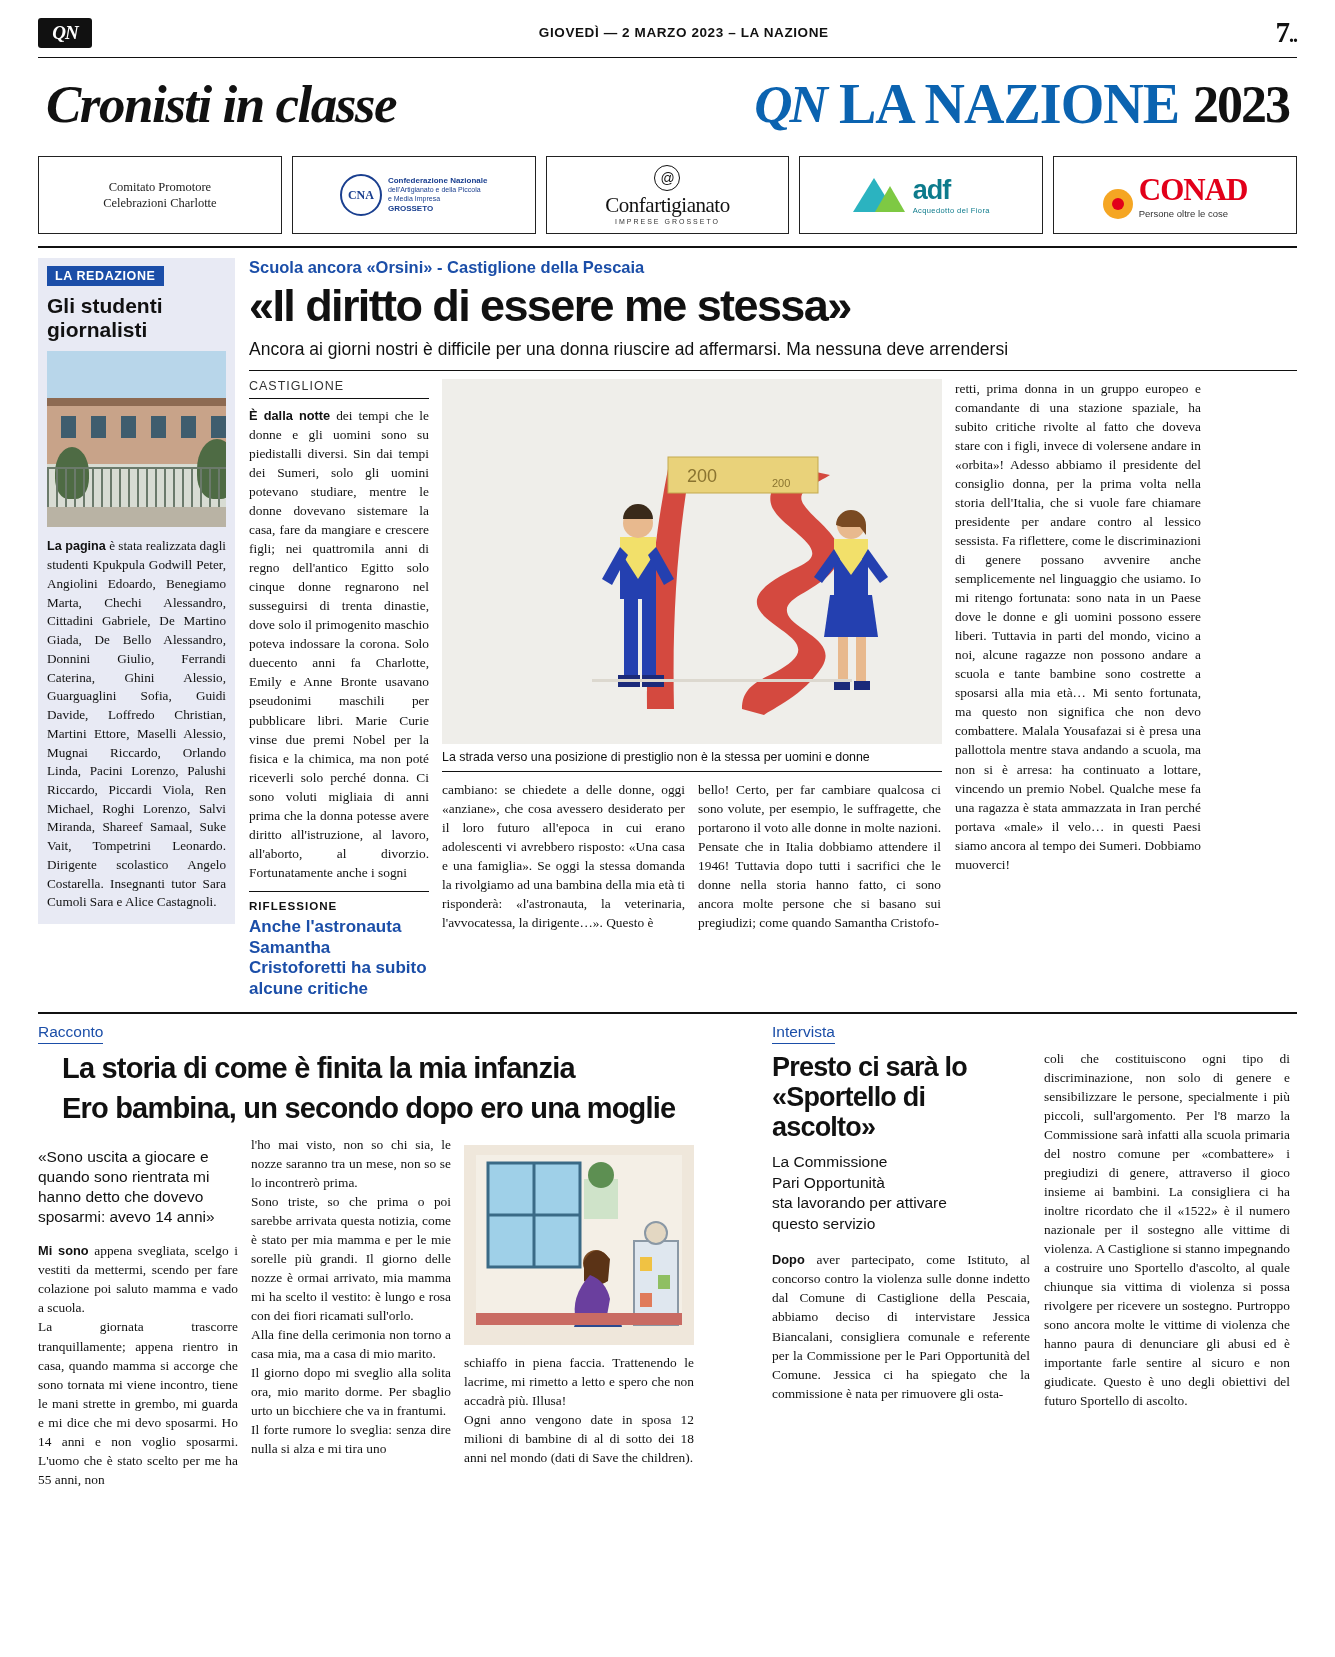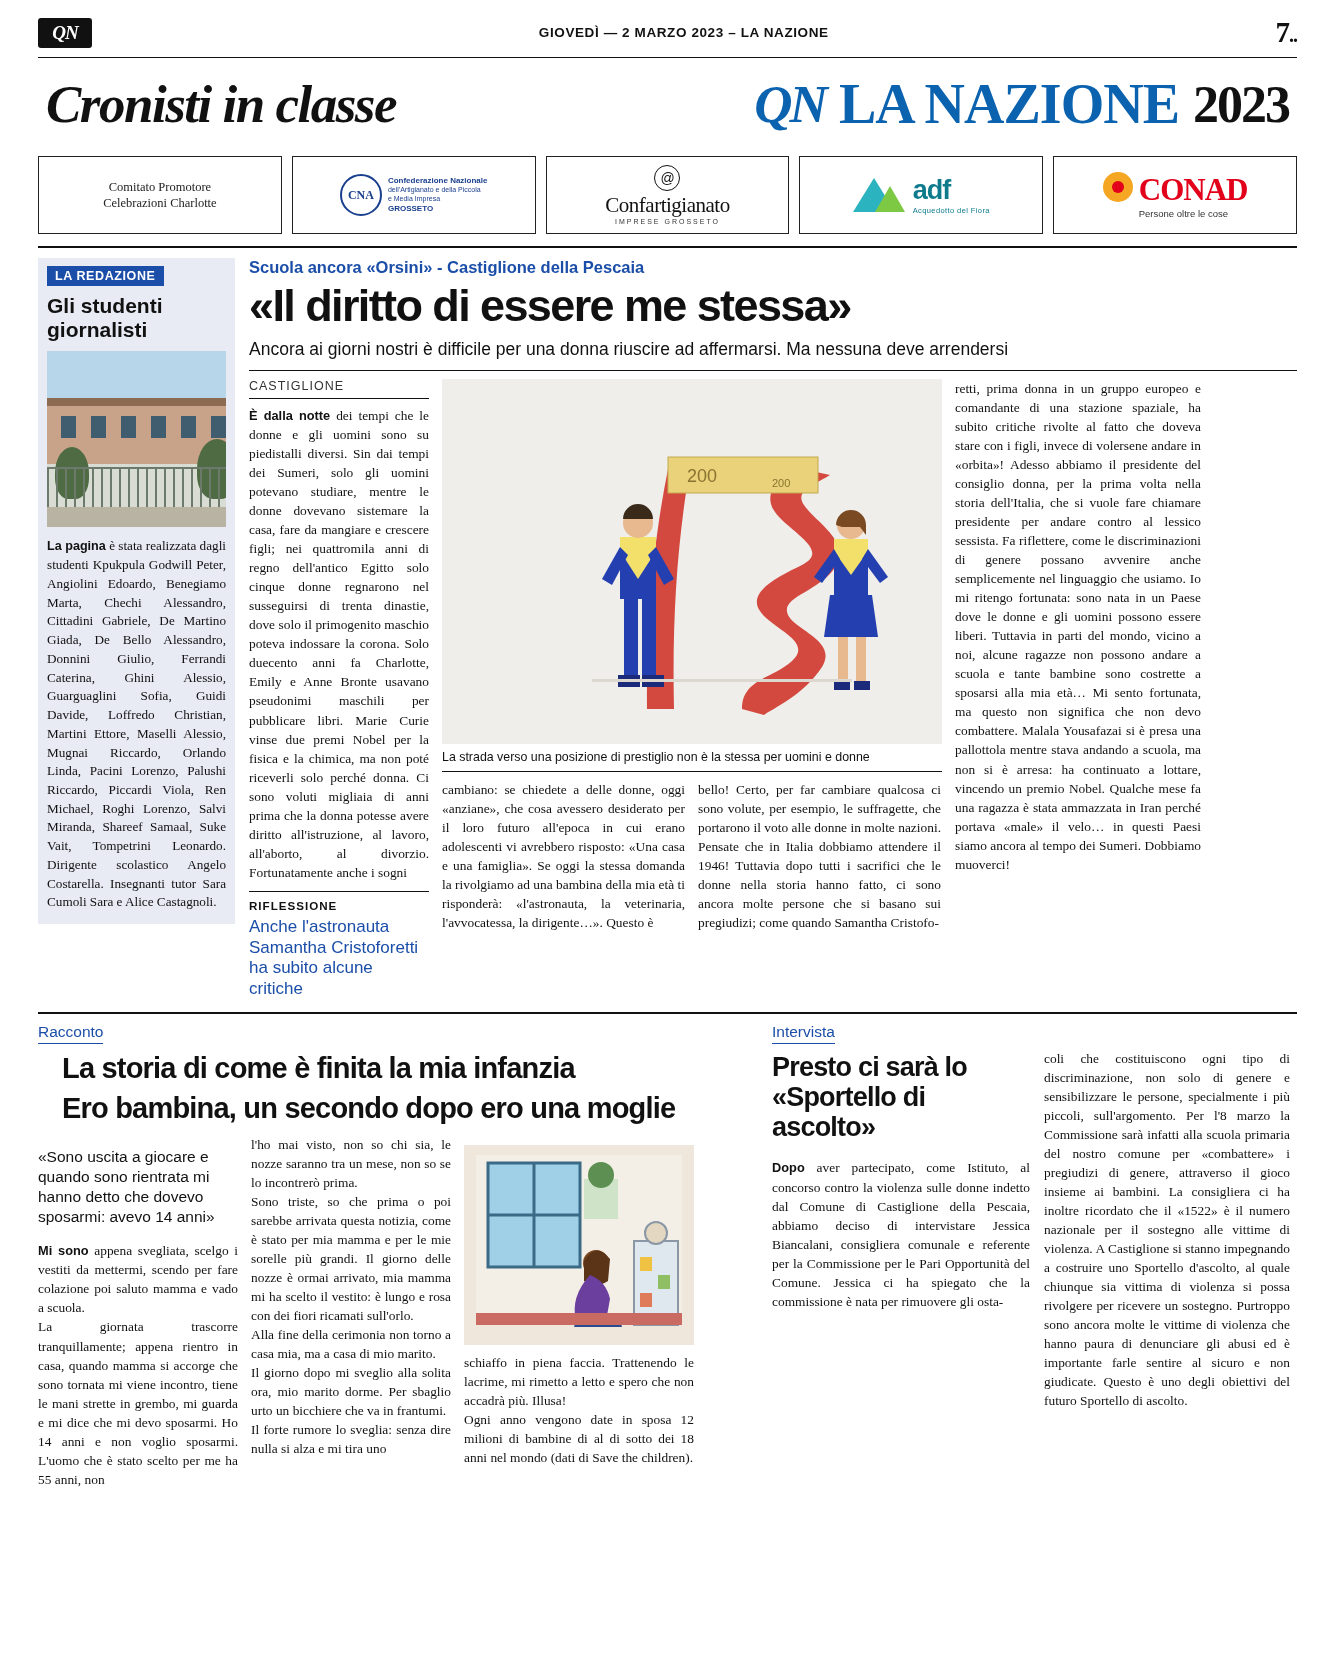--- a/index.html
+++ b/index.html
@@ -93,21 +93,21 @@
   .c { font-family:"Liberation Serif", serif; font-size:13.4px; line-height:1.42; text-align:justify; color:#111; hyphens:auto;}
   .c b.lead { font-family:"Liberation Sans", sans-serif; font-weight:bold; font-size:12.8px; }
   .col-a { width:180px; }
   .col-b { width:243px; }
   .col-c { width:243px; }
   .col-d { width:246px; }
   .loc { font-size:12.5px; letter-spacing:1px; color:#333; border-bottom:1px solid #111; padding-bottom:5px; margin-bottom:7px;}
   .illus { width:100%; height:365px; border:0; position:relative; overflow:hidden; background:#efeeea; }
   .caption { font-size:12.4px; color:#111; margin-top:6px; border-bottom:1px solid #111; padding-bottom:7px;}
   .refl-label { font-size:11.6px; font-weight:bold; letter-spacing:1px; border-top:1px solid #111; padding-top:7px; margin-top:9px;}
-  .refl-text { color:#1b4ea8; font-weight:normal; font-size:17px; line-height:1.22; margin-top:5px;}
+  .refl-text { color:#1b4ea8; font-weight:bold; font-size:17px; line-height:1.22; margin-top:5px;}
 
   
   .bottom-rule { border-top:2px solid #111; margin-top:12px; }
   .bottom { display:flex; gap:14px; margin-top:9px; }
   .tag { color:#1b4ea8; font-size:15.5px; border-bottom:1px solid #1b4ea8; display:inline-block; padding-bottom:2px;}
   .bh { font-size:29px; font-weight:bold; line-height:1.12; margin-top:8px; letter-spacing:-0.8px;margin-left:24px;}
   .bh2 { font-size:27px; font-weight:bold; line-height:1.12; margin-top:8px; letter-spacing:-0.8px;}
   .quote { font-size:15.5px; line-height:1.3; margin-top:12px; }
   .sub-note { font-size:15.5px; line-height:1.32; margin-top:10px; }
   .illus2 { width:100%; height:200px; position:relative; overflow:hidden; background:#efe9e0; margin-top:10px;}
@@ -164,21 +164,21 @@
           <div class="adf-tri"></div>
           <div class="adf-tri2"></div>
         </div>
         <div>
           <div class="adf-txt">adf</div>
           <div class="adf-sub">Acquedotto del Fiora</div>
         </div>
       </div>
     </div>
     <div class="sponsor">
-      <div style="display:flex;align-items:flex-start;gap:6px;">
+      <div style="display:flex;align-items:flex-end;gap:6px;">
         <div class="conad-flower">
             <i></i>
           </div>
         <div>
           <div class="conad-txt">CONAD</div>
           <div class="conad-sub">Persone oltre le cose</div>
         </div>
       </div>
     </div>
   </div>
@@ -323,19 +323,23 @@
           </div>
           <div class="c" style="margin-top:8px;white-space:pre-line">schiaffo in piena faccia. Trattenendo le lacrime, mi rimetto a letto e spero che non accadrà più. Illusa!
 Ogni anno vengono date in sposa 12 milioni di bambine di al di sotto dei 18 anni nel mondo (dati di Save the children).</div>
         </div>
       </div>
     </div>
 
     <div style="width:258px;">
       <div class="tag">Intervista</div>
       <div class="bh2">Presto ci sarà lo «Sportello di ascolto»</div>
+      <div class="sub-note" style="white-space:pre-line">La Commissione
+Pari Opportunità
+sta lavorando per attivare
+questo servizio</div>
       <div class="c" style="margin-top:16px"><b class="lead">Dopo</b><span> aver partecipato, come Istituto, al concorso contro la violenza sulle donne indetto dal Comune di Castiglione della Pescaia, abbiamo deciso di intervistare Jessica Biancalani, consigliera comunale e referente per la Commissione per le Pari Opportunità del Comune. Jessica ci ha spiegato che la commissione è nata per rimuovere gli osta-</span></div>
     </div>
 
     <div class="c" style="width:246px;padding-top:26px;">coli che costituiscono ogni tipo di discriminazione, non solo di genere e sensibilizzare le persone, specialmente i più piccoli, sull'argomento. Per l'8 marzo la Commissione sarà infatti alla scuola primaria del nostro comune per «combattere» i pregiudizi di genere, attraverso il gioco insieme ai bambini. La consigliera ci ha inoltre ricordato che il «1522» è il numero nazionale per il sostegno alle vittime di violenza. A Castiglione si stanno impegnando a costruire uno Sportello d'ascolto, al quale chiunque sia vittima di violenza si possa rivolgere per ricevere un sostegno. Purtroppo sono ancora molte le vittime di violenza che hanno paura di denunciare gli abusi ed è importante farle sentire al sicuro e non giudicate. Questo è uno degli obiettivi del futuro Sportello di ascolto.</div>
   </div>
 
 </div>
 
 </body></html>

